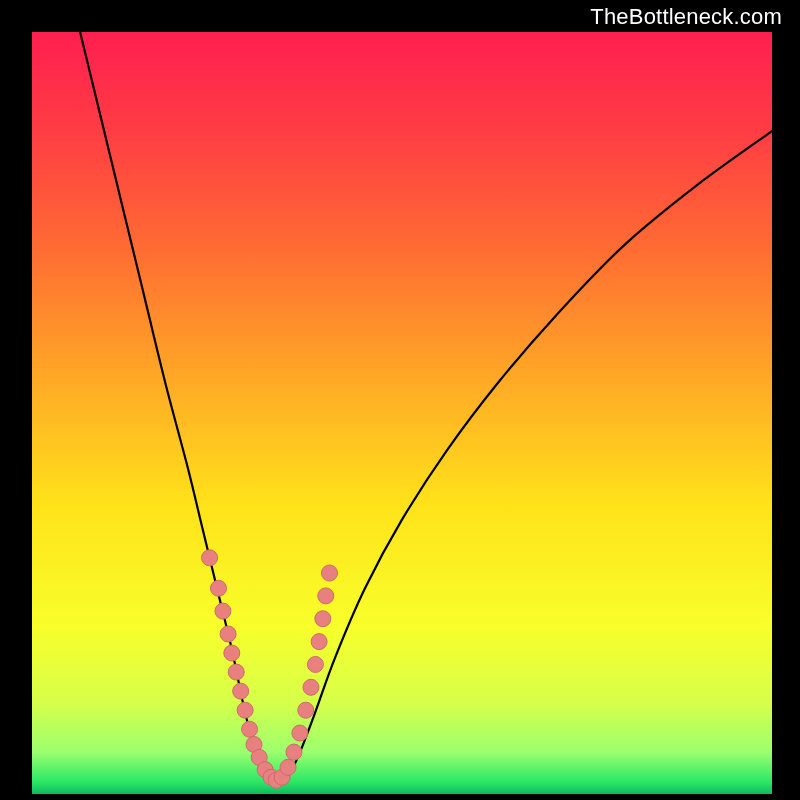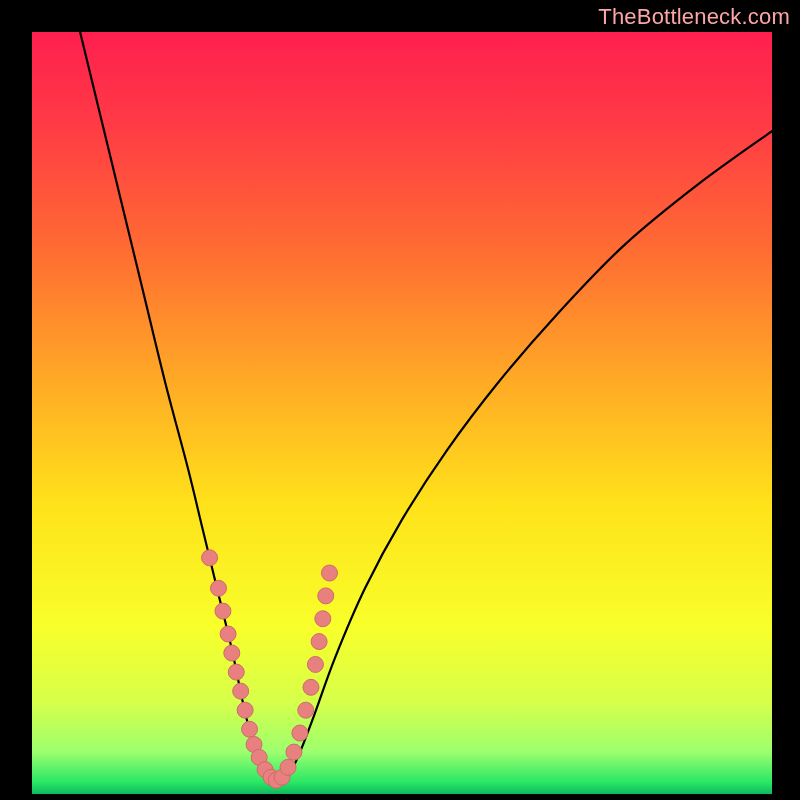--- a/index.html
+++ b/index.html
@@ -84,14 +84,14 @@
           <circle cx="273.80" cy="678.18" r="8" class="dot"></circle>
           <circle cx="278.98" cy="655.32" r="8" class="dot"></circle>
           <circle cx="283.42" cy="632.46" r="8" class="dot"></circle>
           <circle cx="287.12" cy="609.60" r="8" class="dot"></circle>
           <circle cx="290.82" cy="586.74" r="8" class="dot"></circle>
           <circle cx="293.78" cy="563.88" r="8" class="dot"></circle>
           <circle cx="297.48" cy="541.02" r="8" class="dot"></circle>
         </g>
       </svg>
   </div>
-  <div id="watermark" style="right: 10px; top: 4px; color: #fca5a5; font-size: 22px;">TheBottleneck.com</div>
+  <div id="watermark" style="right: 18px; top: 4px; color: #ffffff; font-size: 22px;">TheBottleneck.com</div>
 </div>
 
 </body></html>

